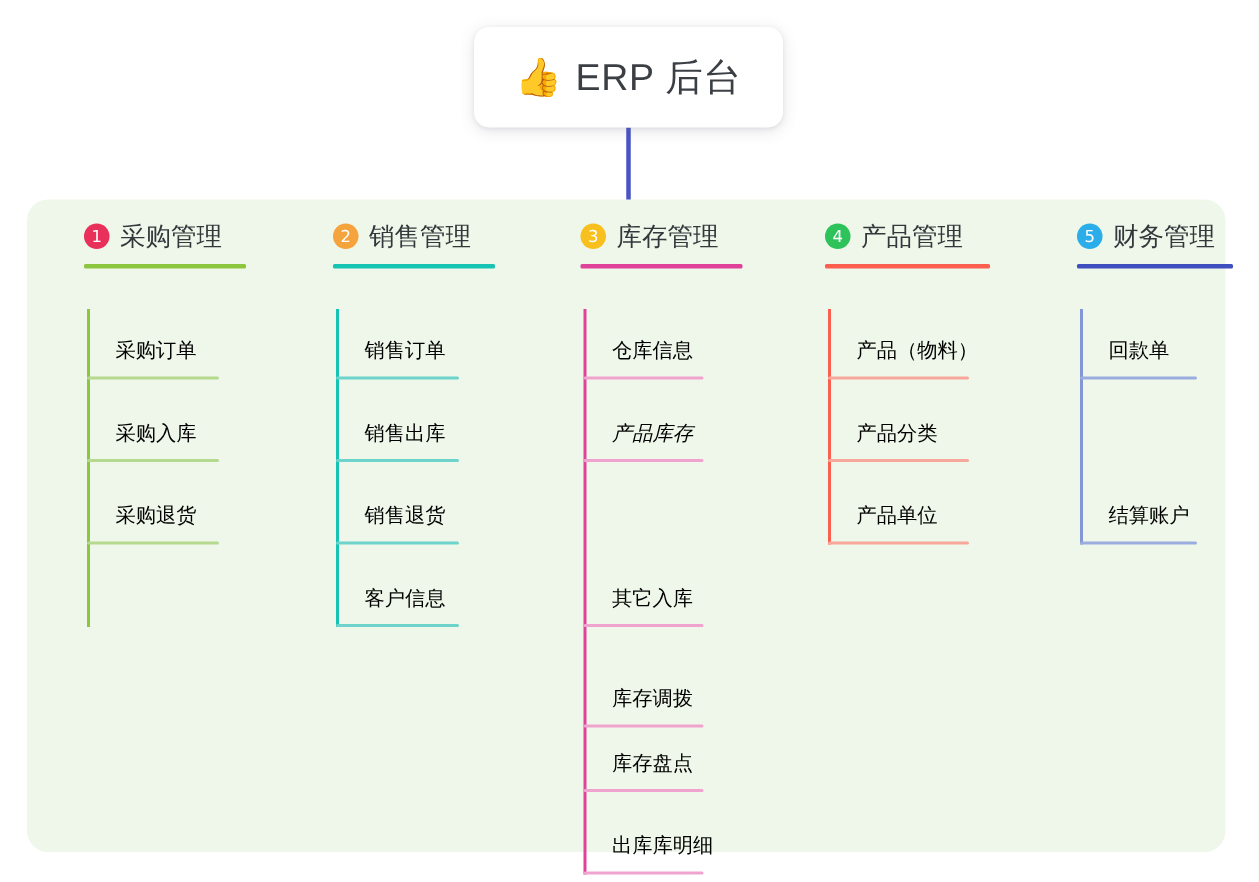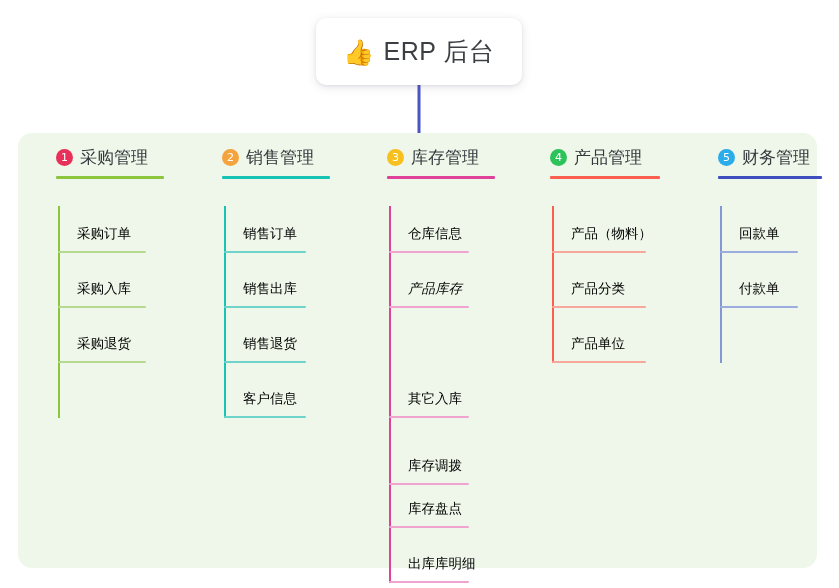--- a/index.html
+++ b/index.html
@@ -270,22 +270,22 @@
           <span class="badge" style="background: rgb(43, 173, 234);">5</span>
           <span class="branch-label">财务管理</span>
         </div>
         <div class="branch-rule" style="width: 104px; background: rgb(63, 79, 191);"></div>
         <div class="leaf-list" style="height: 165px;">
           <div class="spine" style="height: 157px; top: 36px; background: rgb(132, 150, 214);"></div>
           <div class="leaf" style="top: 36px; width: 78px;">
             <span class="leaf-text">回款单</span>
             <div class="leaf-rule" style="width: 78px; background: rgb(155, 173, 222);"></div>
           </div>
-          <div class="leaf" style="top: 91px; width: 78px;">
-            <span class="leaf-text">付款单</span>
+          <div class="leaf" style="top: 146px; width: 78px;">
+            <span class="leaf-text">结算账户</span>
             <div class="leaf-rule" style="width: 78px; background: rgb(155, 173, 222);"></div>
           </div>
         </div>
       </div>
     </div>
 
 <div id="root-card">
       <span id="root-emoji">👍</span>
       <span id="root-title">ERP 后台</span>
     </div>

